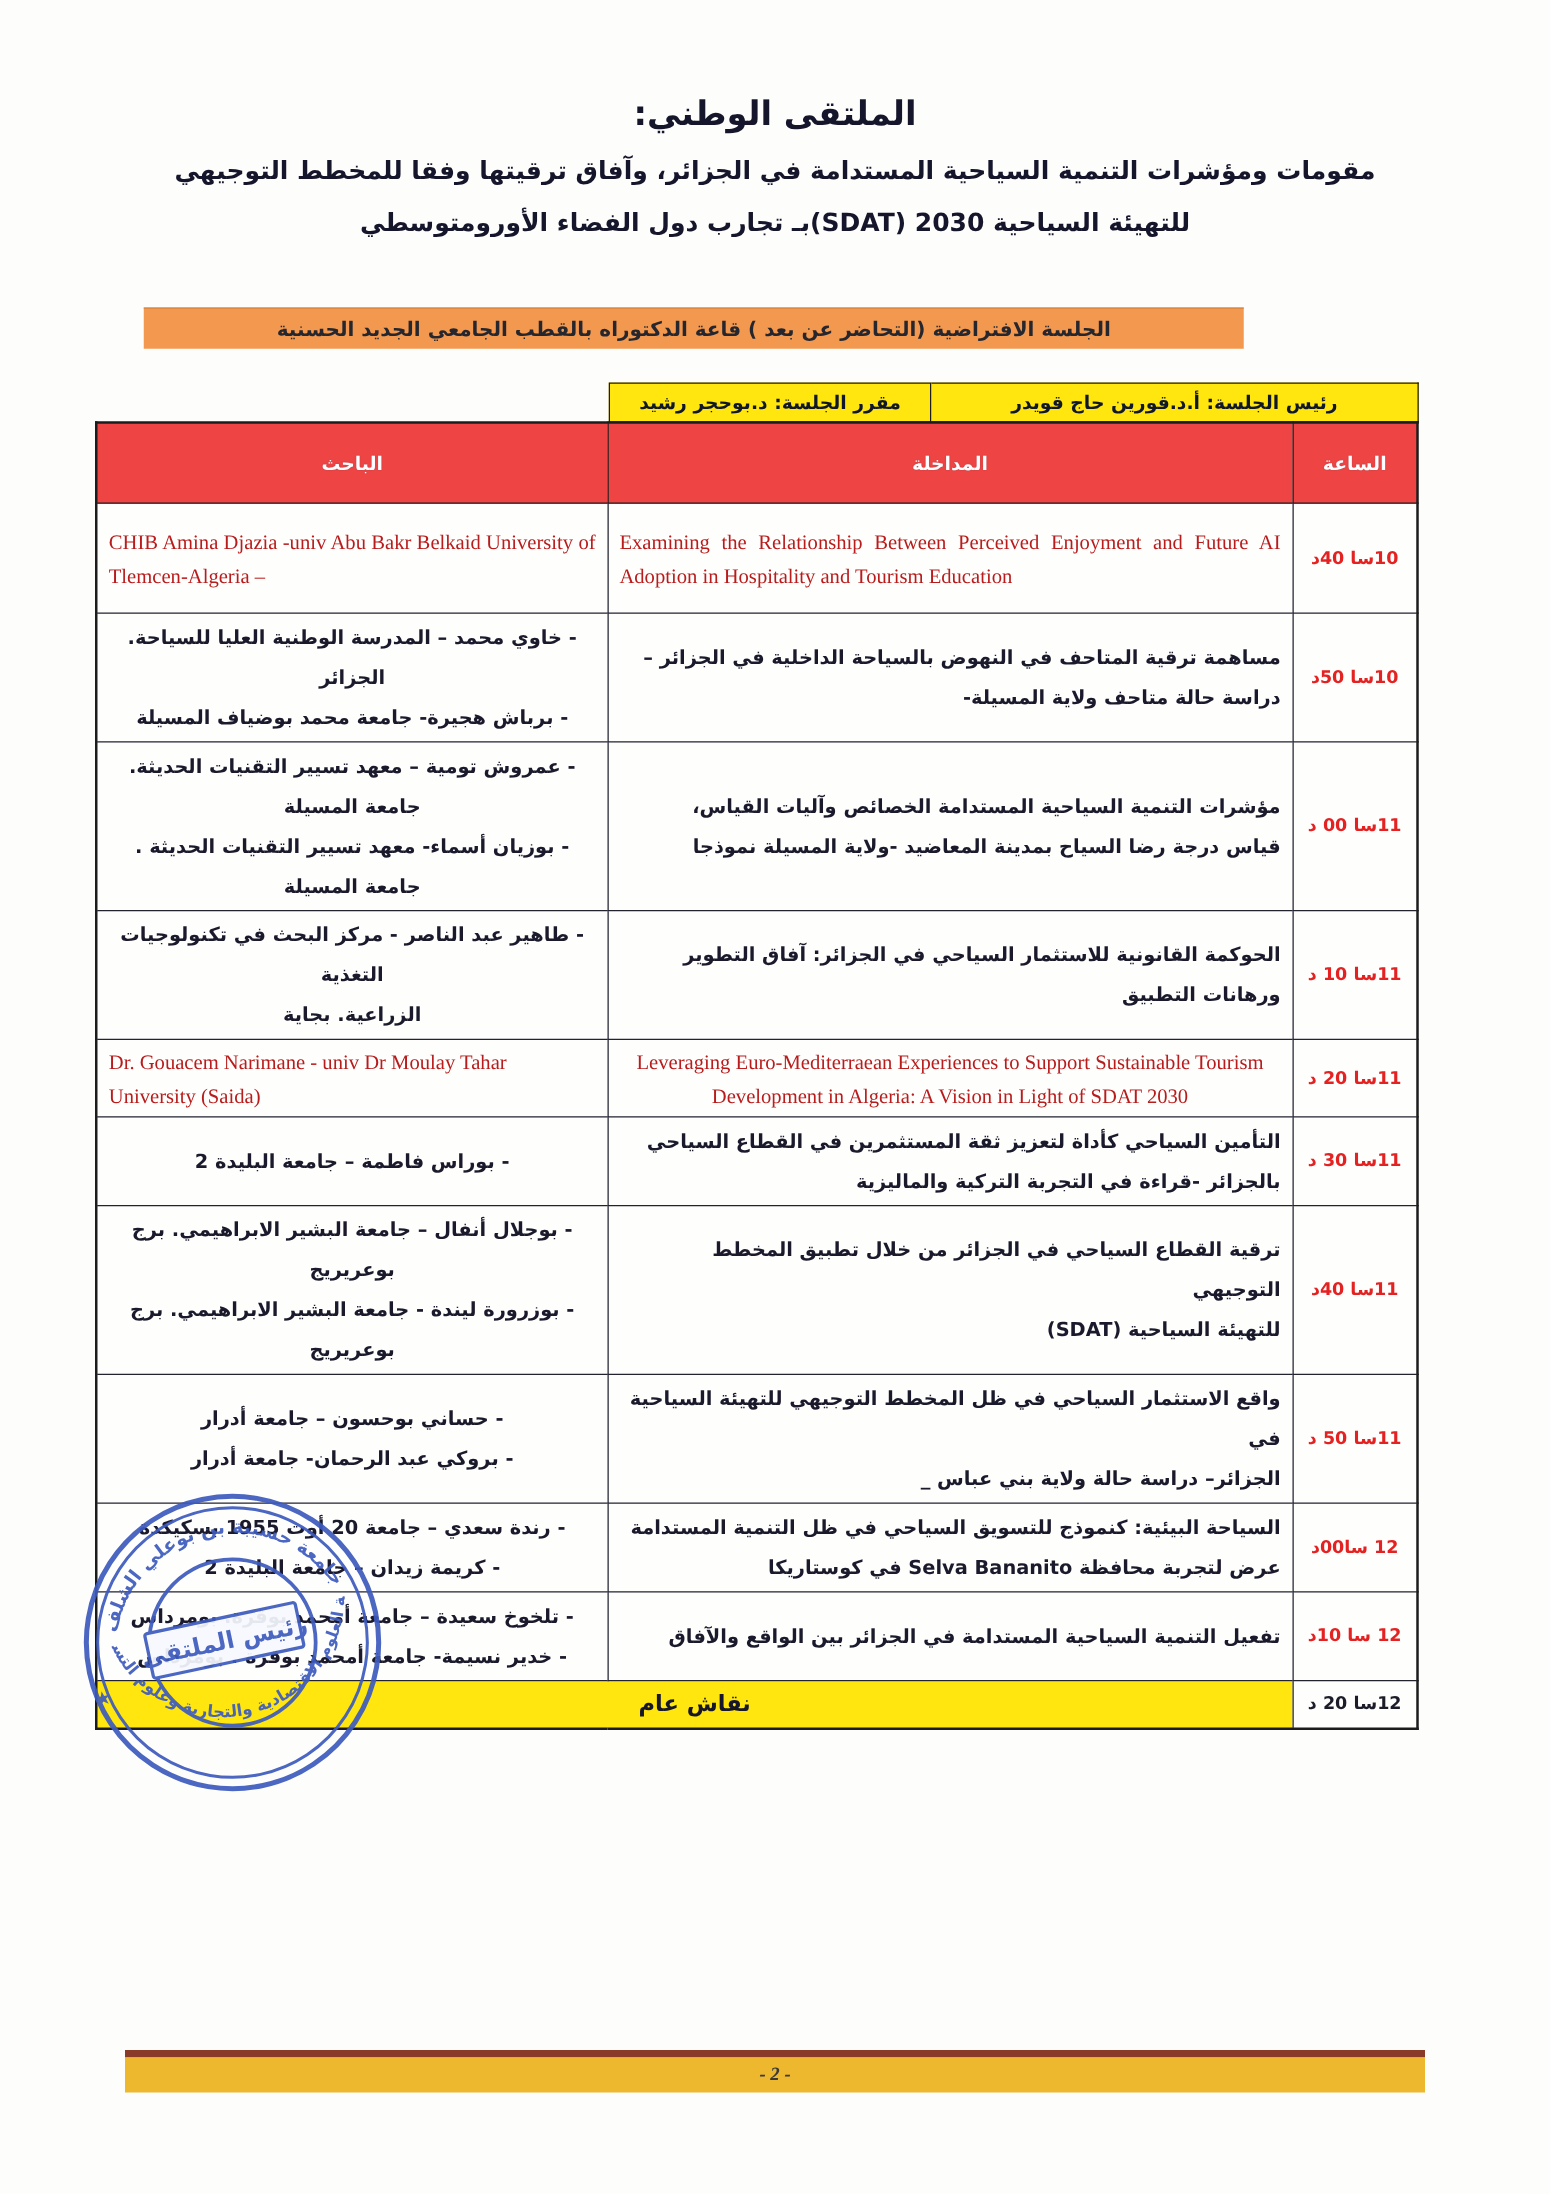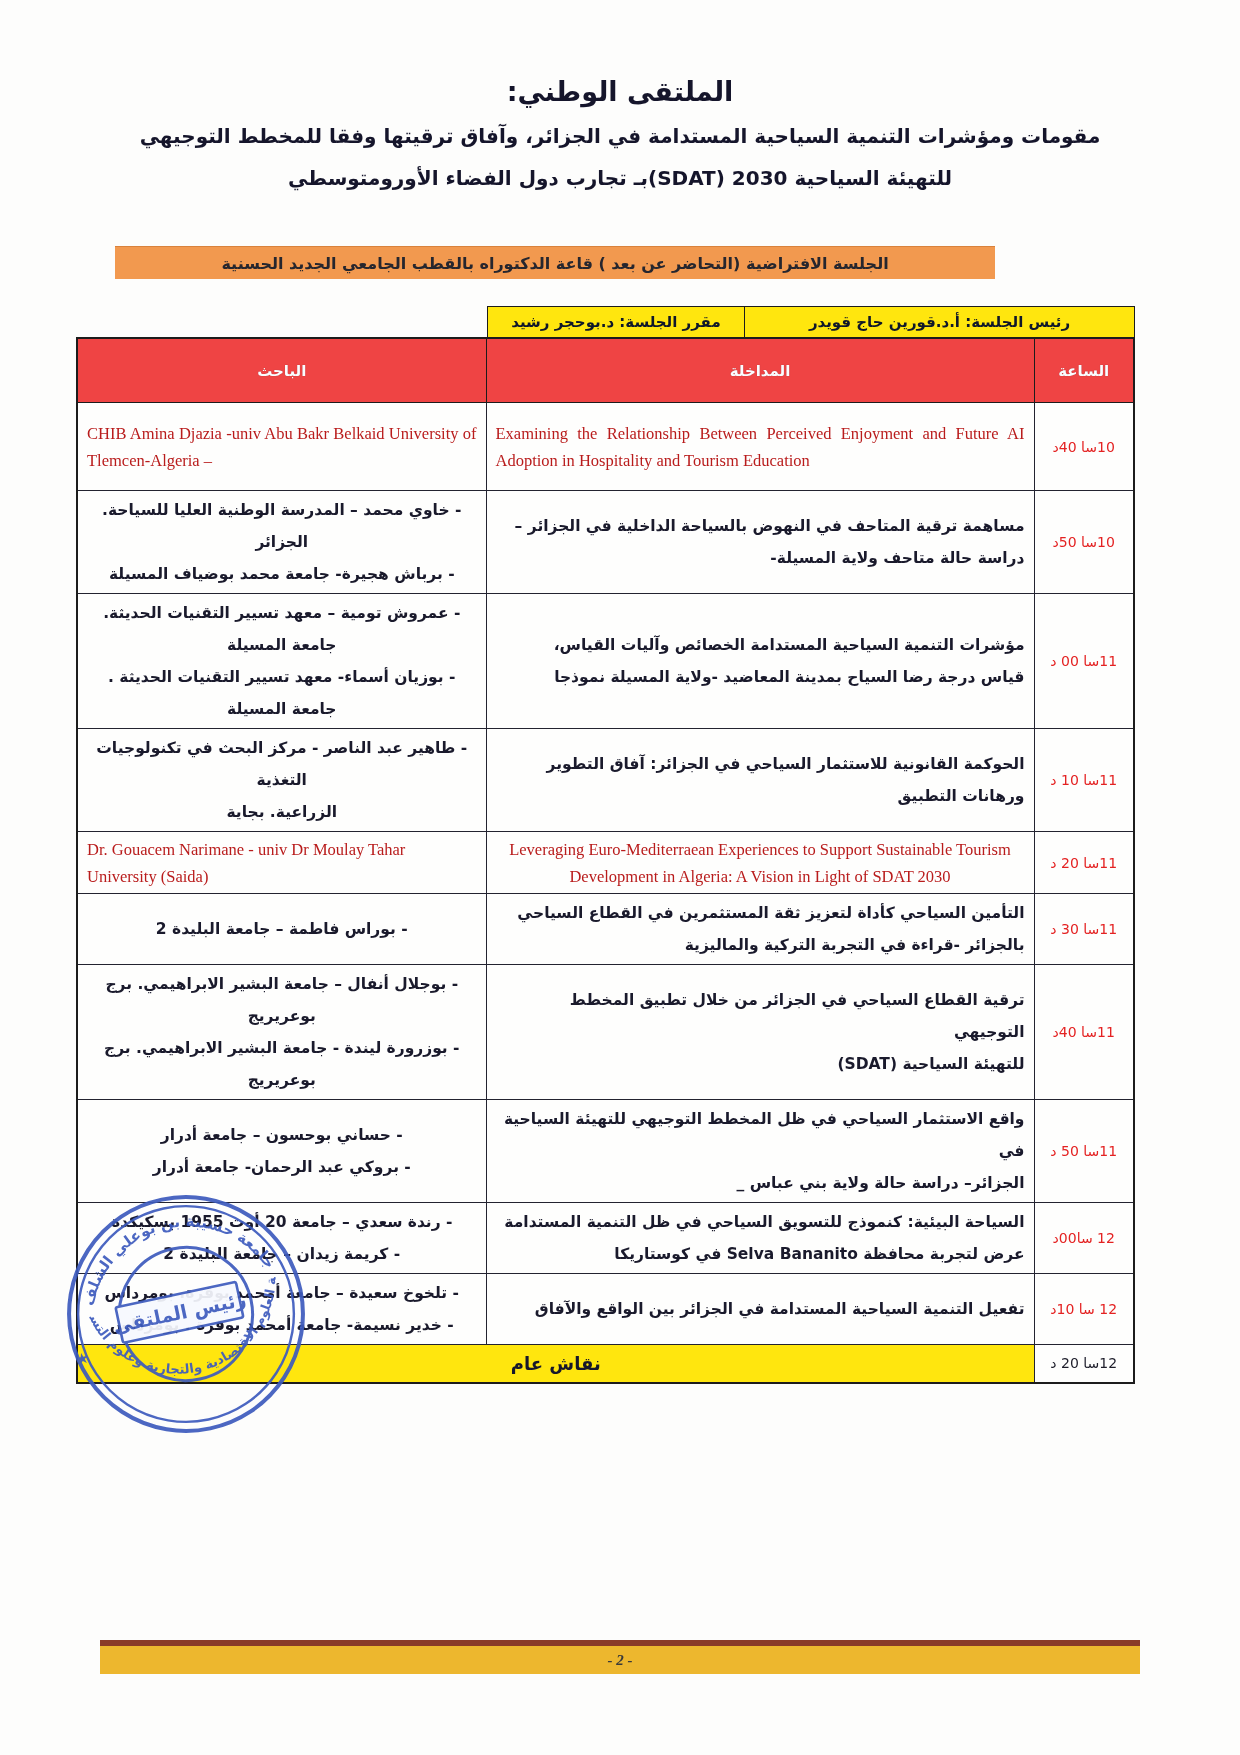--- a/index.html
+++ b/index.html
@@ -44,21 +44,21 @@
     border:1.4px solid #232330;vertical-align:middle;padding:3px 9px;box-sizing:border-box;
     background:#fefefd;
   }
   tbody tr:nth-child(1){height:88px;} tbody tr:nth-child(2){height:68px;}
   tbody tr:nth-child(3){height:70px;} tbody tr:nth-child(4){height:60px;}
   tbody tr:nth-child(5){height:62px;} tbody tr:nth-child(6){height:62px;}
   tbody tr:nth-child(7){height:92px;} tbody tr:nth-child(8){height:66px;}
   tbody tr:nth-child(9){height:66px;} tbody tr:nth-child(10){height:64px;}
   tbody tr:nth-child(11){height:38px;}
   .time-cell{
-    color:#e42222;font-weight:normal;font-size:14px;text-align:center;white-space:nowrap;
+    color:#e42222;font-weight:bold;font-size:14px;text-align:center;white-space:nowrap;
   }
   .time-cell.dark{color:#1d1d2a;}
   .line{font-size:15.5px;font-weight:bold;line-height:32px;color:#1a1a2c;}
   .intervention-cell .line{text-align:right;}
   .researcher-cell .line{text-align:center;}
   .line.en{
     direction:ltr;font-family:"Liberation Serif", serif;font-weight:normal;
     font-size:16.5px;line-height:27px;text-align:justify;color:#b91c1c;
   }
   .line.en.center{text-align:center;}

